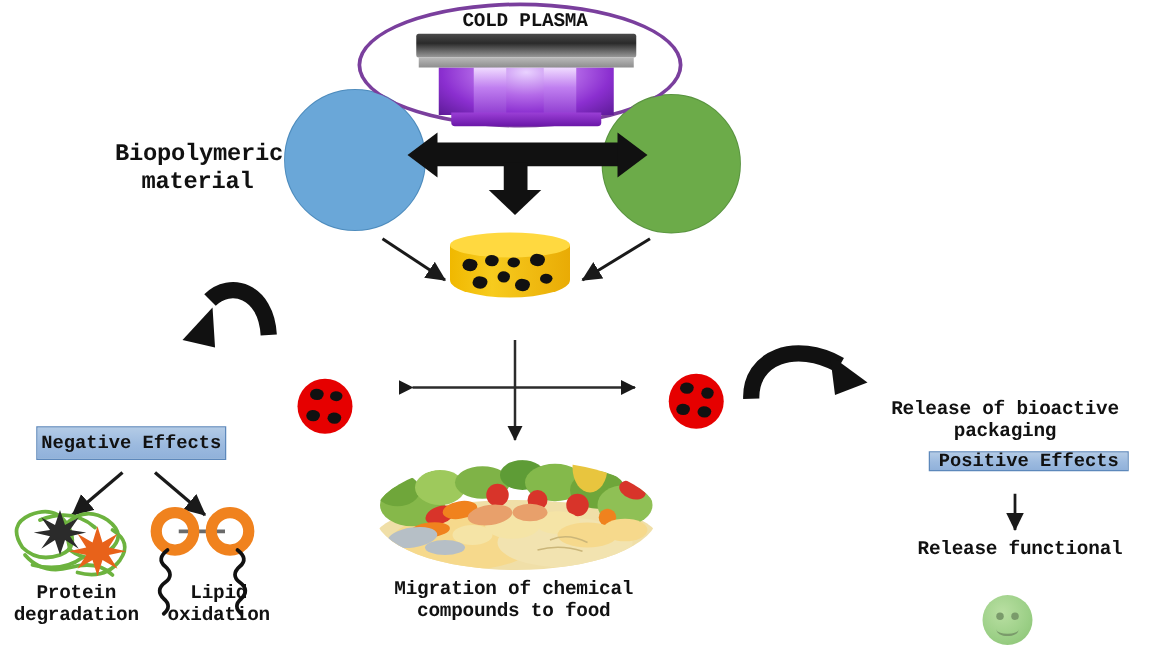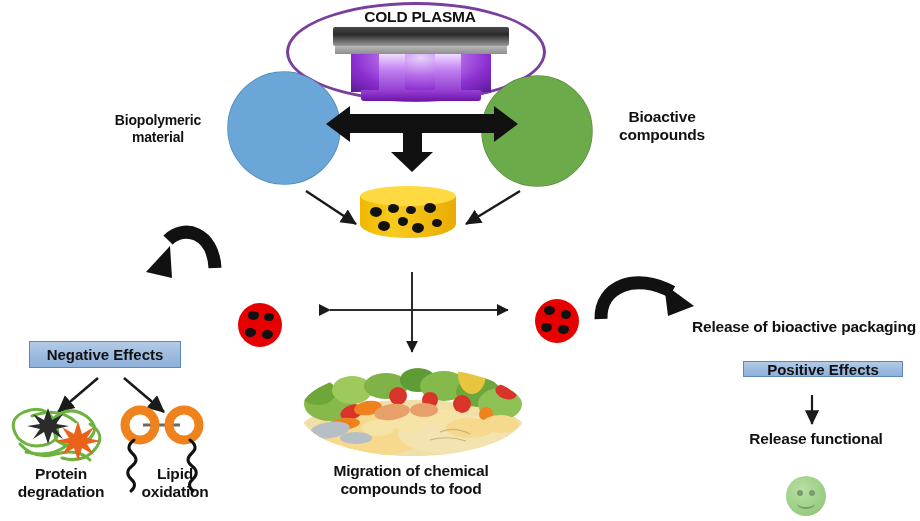--- a/index.html
+++ b/index.html
@@ -10,20 +10,21 @@
   }
   body {
     font-family: "Liberation Sans", sans-serif;
   }
   #canvas {
     position: relative;
     width: 920px;
     height: 521px;
     background: #ffffff;
     overflow: hidden;
+    font-family: Liberation Mono, monospace;
   }
   .abs { position: absolute; }
   .lbl {
     font-weight: bold;
     color: #111111;
     text-align: center;
     line-height: 1.18;
     letter-spacing: -0.2px;
   }
 
@@ -77,21 +78,21 @@
   .circ-bio {
     left: 228px; top: 72px; width: 112px; height: 112px;
     background: #6aa7d8;
   }
   .circ-act {
     left: 482px; top: 76px; width: 110px; height: 110px;
     background: #6cab49;
   }
 
   
-  .lbl-biopoly { left: 92px; top: 112px; width: 132px; font-size: 14px; }
+  .lbl-biopoly { left: 92px; top: 112px; width: 132px; font-size: 19px; }
   .lbl-bioact  { left: 598px; top: 108px; width: 128px; font-size: 15.5px; }
 
   
   .t-bar {
     left: 348px; top: 114px; width: 148px; height: 19px;
     background: #111;
   }
   .t-head-l {
     left: 326px; top: 106px;
     width: 0; height: 0;
@@ -402,24 +403,20 @@
     <div class="abs plate-bot"></div>
   </div>
 
   <div class="abs circ circ-bio"></div>
   <div class="abs circ circ-act"></div>
 
   <div class="abs lbl lbl-biopoly">
     <div>Biopolymeric</div>
     <div>material</div>
   </div>
-  <div class="abs lbl lbl-bioact">
-    <div>Bioactive</div>
-    <div>compounds</div>
-  </div>
 
   <div class="abs t-head-l"></div>
   <div class="abs t-bar"></div>
   <div class="abs t-head-r"></div>
   <div class="abs t-stem"></div>
   <div class="abs t-stem-head"></div>
 
   <div class="abs cyl">
     <div class="abs cyl-body"></div>
     <div class="abs cyl-top"></div>

